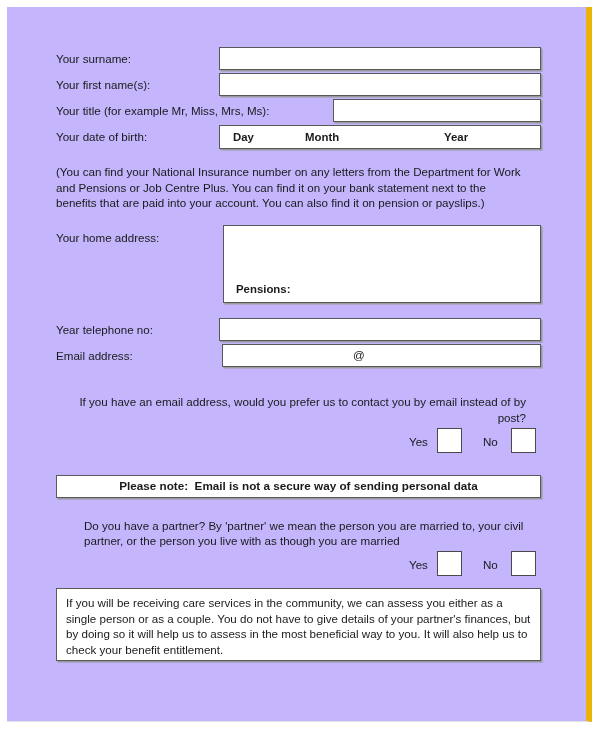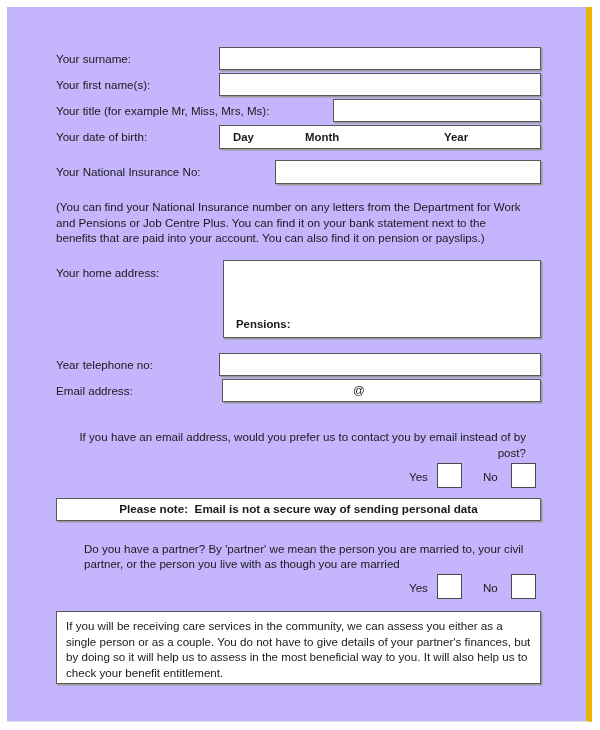--- a/index.html
+++ b/index.html
@@ -145,21 +145,21 @@
   
   .callout {
     position: relative;
     box-sizing: border-box;
     border: 1.4px solid #5a5a5a;
     background: #ffffff;
     box-shadow: 1.5px 1.5px 0 0 #9a9a9a;
     width: 485px;
   }
   #callout-email {
-    margin-top: 8px;
+    margin-top: 20px;
     height: 23px;
   }
   #callout-email .callout-text {
     display: block;
     text-align: center;
     font-size: 11.7px;
     font-weight: bold;
     line-height: 20px;
     white-space: pre;
   }
@@ -196,24 +196,20 @@
 
     <div class="row">
       <span class="label">Your date of birth:</span>
       <div class="box" id="box-dob">
         <span class="dob-head" id="dob-day">Day</span>
         <span class="dob-head" id="dob-month">Month</span>
         <span class="dob-head" id="dob-year">Year</span>
       </div>
     </div>
 
-    <div class="row" style="margin-top:9px;">
-      <span class="label">Your National Insurance No:</span>
-      <div class="box" id="box-nino"></div>
-    </div>
 
     <p class="para note-para">(You can find your National Insurance number on any letters from the Department for Work and Pensions or Job Centre Plus. You can find it on your bank statement next to the benefits that are paid into your account. You can also find it on pension or payslips.)</p>
 
     <div class="address-block">
       <span class="label">Your home address:</span>
       <div class="box" id="box-address">
         <span class="postcode">Pensions:</span>
       </div>
     </div>
 

